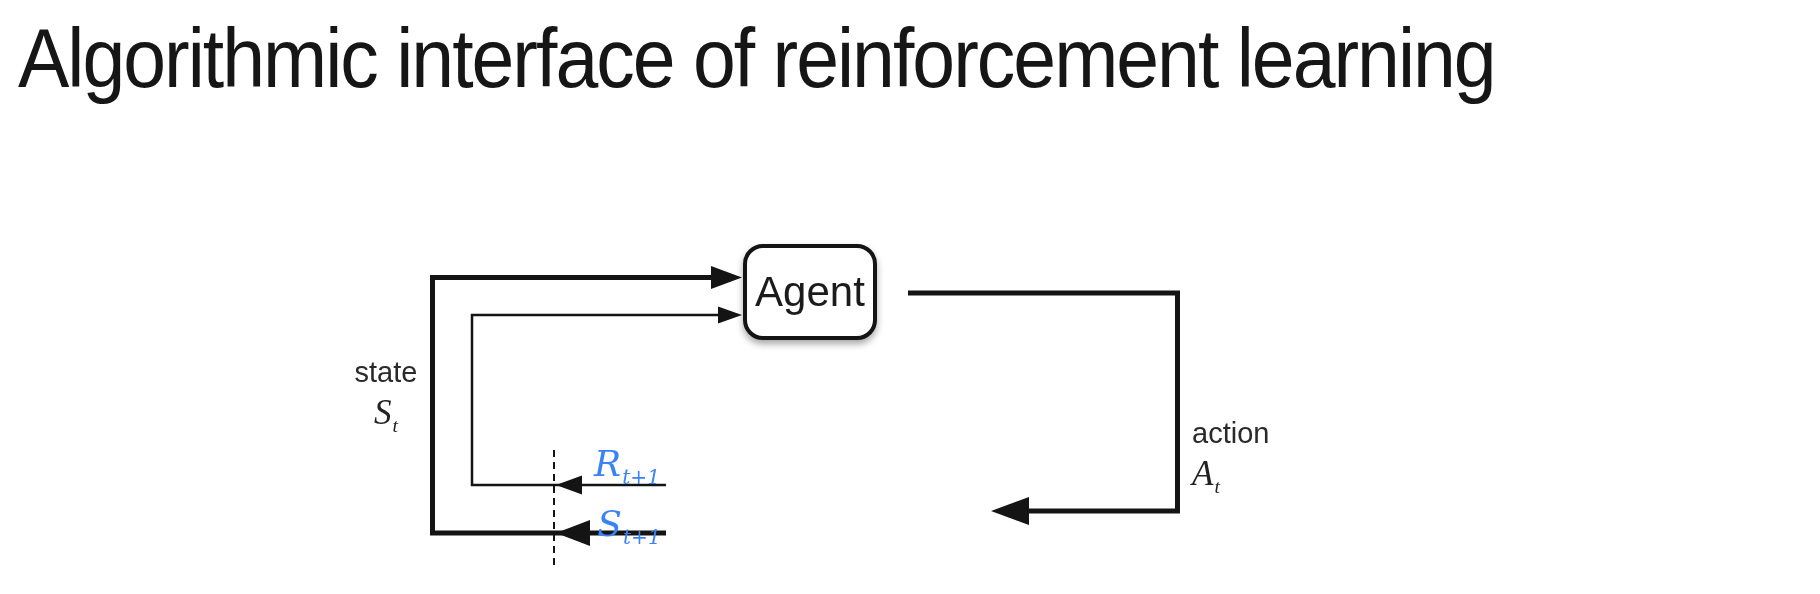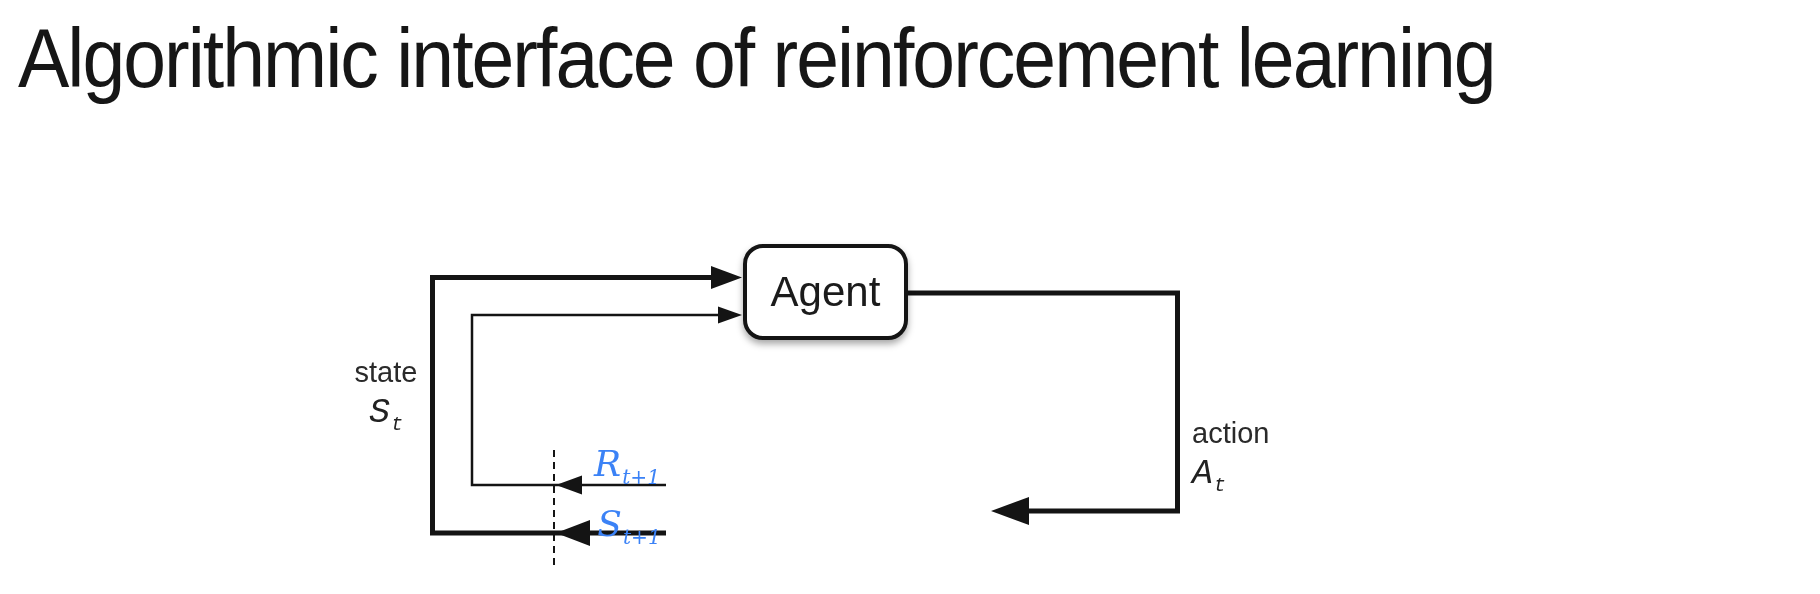--- a/index.html
+++ b/index.html
@@ -40,30 +40,30 @@
     display:flex;
     align-items:center;
     justify-content:center;
     box-shadow:0 4px 7px rgba(0,0,0,0.35);
   }
   .node .node-label{
     font-size:42px;
     color:#1b1b1b;
     letter-spacing:0;
   }
-  .agent-node{left:743px;top:244px;width:165px;height:96px;}
+  .agent-node{left:743px;top:244px;width:134px;height:96px;}
   .env-node{left:664px;top:455px;width:324px;height:107px;}
   .edge-label{position:absolute;color:#2a2a2a;}
   .edge-label .word{
     font-size:29px;
     line-height:33px;
     color:#2a2a2a;
   }
   .edge-label .sym{
-    font-family:Liberation Mono, monospace;
+    font-family:Liberation Serif, serif;
     font-style:italic;
     font-size:35px;
     line-height:38px;
     margin-top:5px;
     color:#222;
   }
   .edge-label sub{
     font-size:0.56em;
     font-style:italic;
     margin-left:1px;

